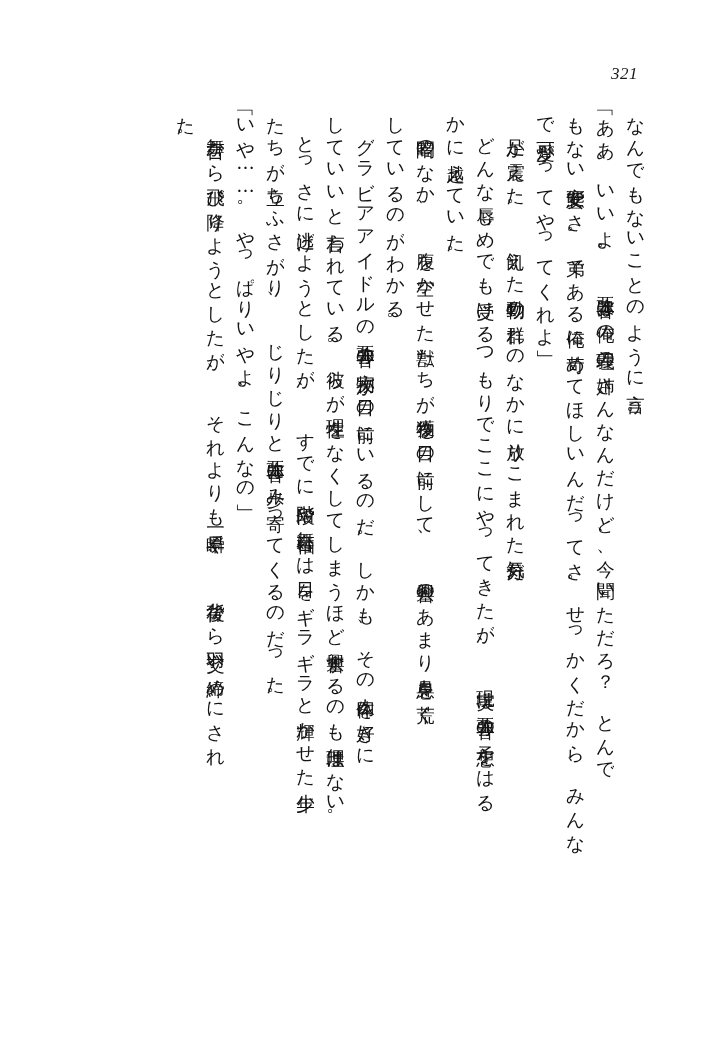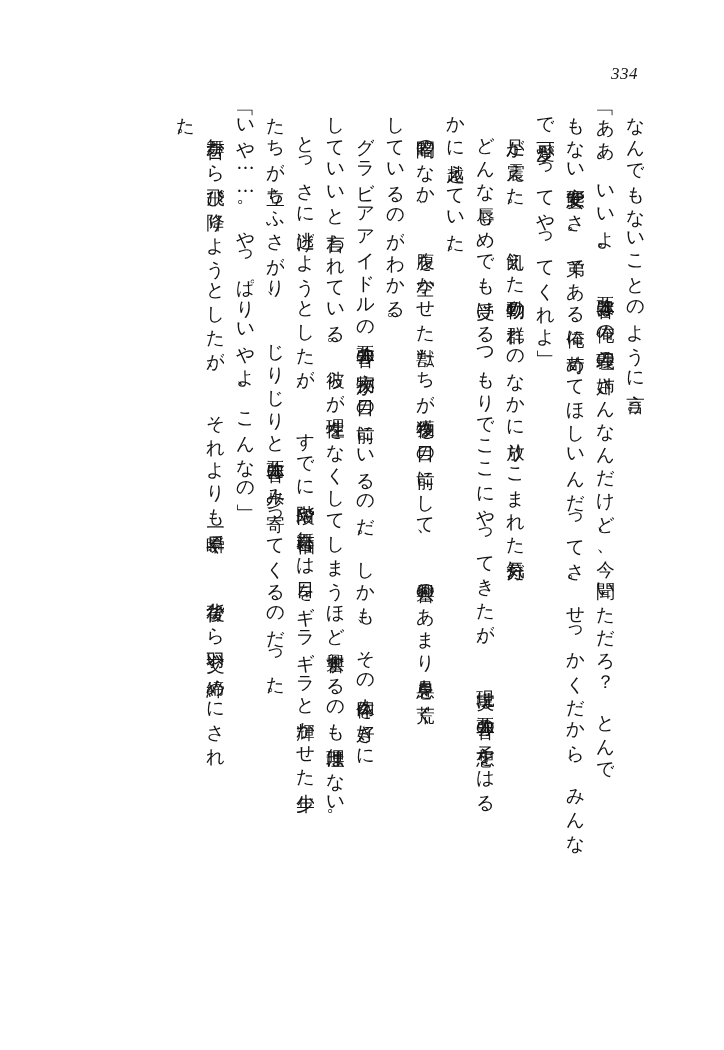--- a/index.html
+++ b/index.html
@@ -62,21 +62,21 @@
     flex: 0 0 30px;
     white-space: pre-wrap;
     overflow: hidden;
   }
 </style>
 </head>
 <body>
 
 <div class="page">
 
-  <div class="page-number">334</div>
+  <div class="page-number">321</div>
 
   <div class="text-block">
     <div class="col">なんでもないことのように言う。</div>
     <div class="col">「ああ、いいよ。　亜弥香は俺の義理の姉さんなんだけど、今、聞いただろ？　とんで</div>
     <div class="col">もない変態女でさ。弟である俺に苛めてほしいんだってさ。せっかくだから、みんな</div>
     <div class="col">で可愛がってやってくれよ」</div>
     <div class="col">　足が震えた。　飢えた動物の群れのなかに放りこまれた気分だ。</div>
     <div class="col">　どんな辱しめでも受けるつもりでここにやってきたが、　現実は亜弥香の予想をはる</div>
     <div class="col">かに越えていた。</div>
     <div class="col">　暗闇のなか、　腹を空かせた獣たちが獲物を目の前にして、　興奮のあまり鼻息を荒く</div>

